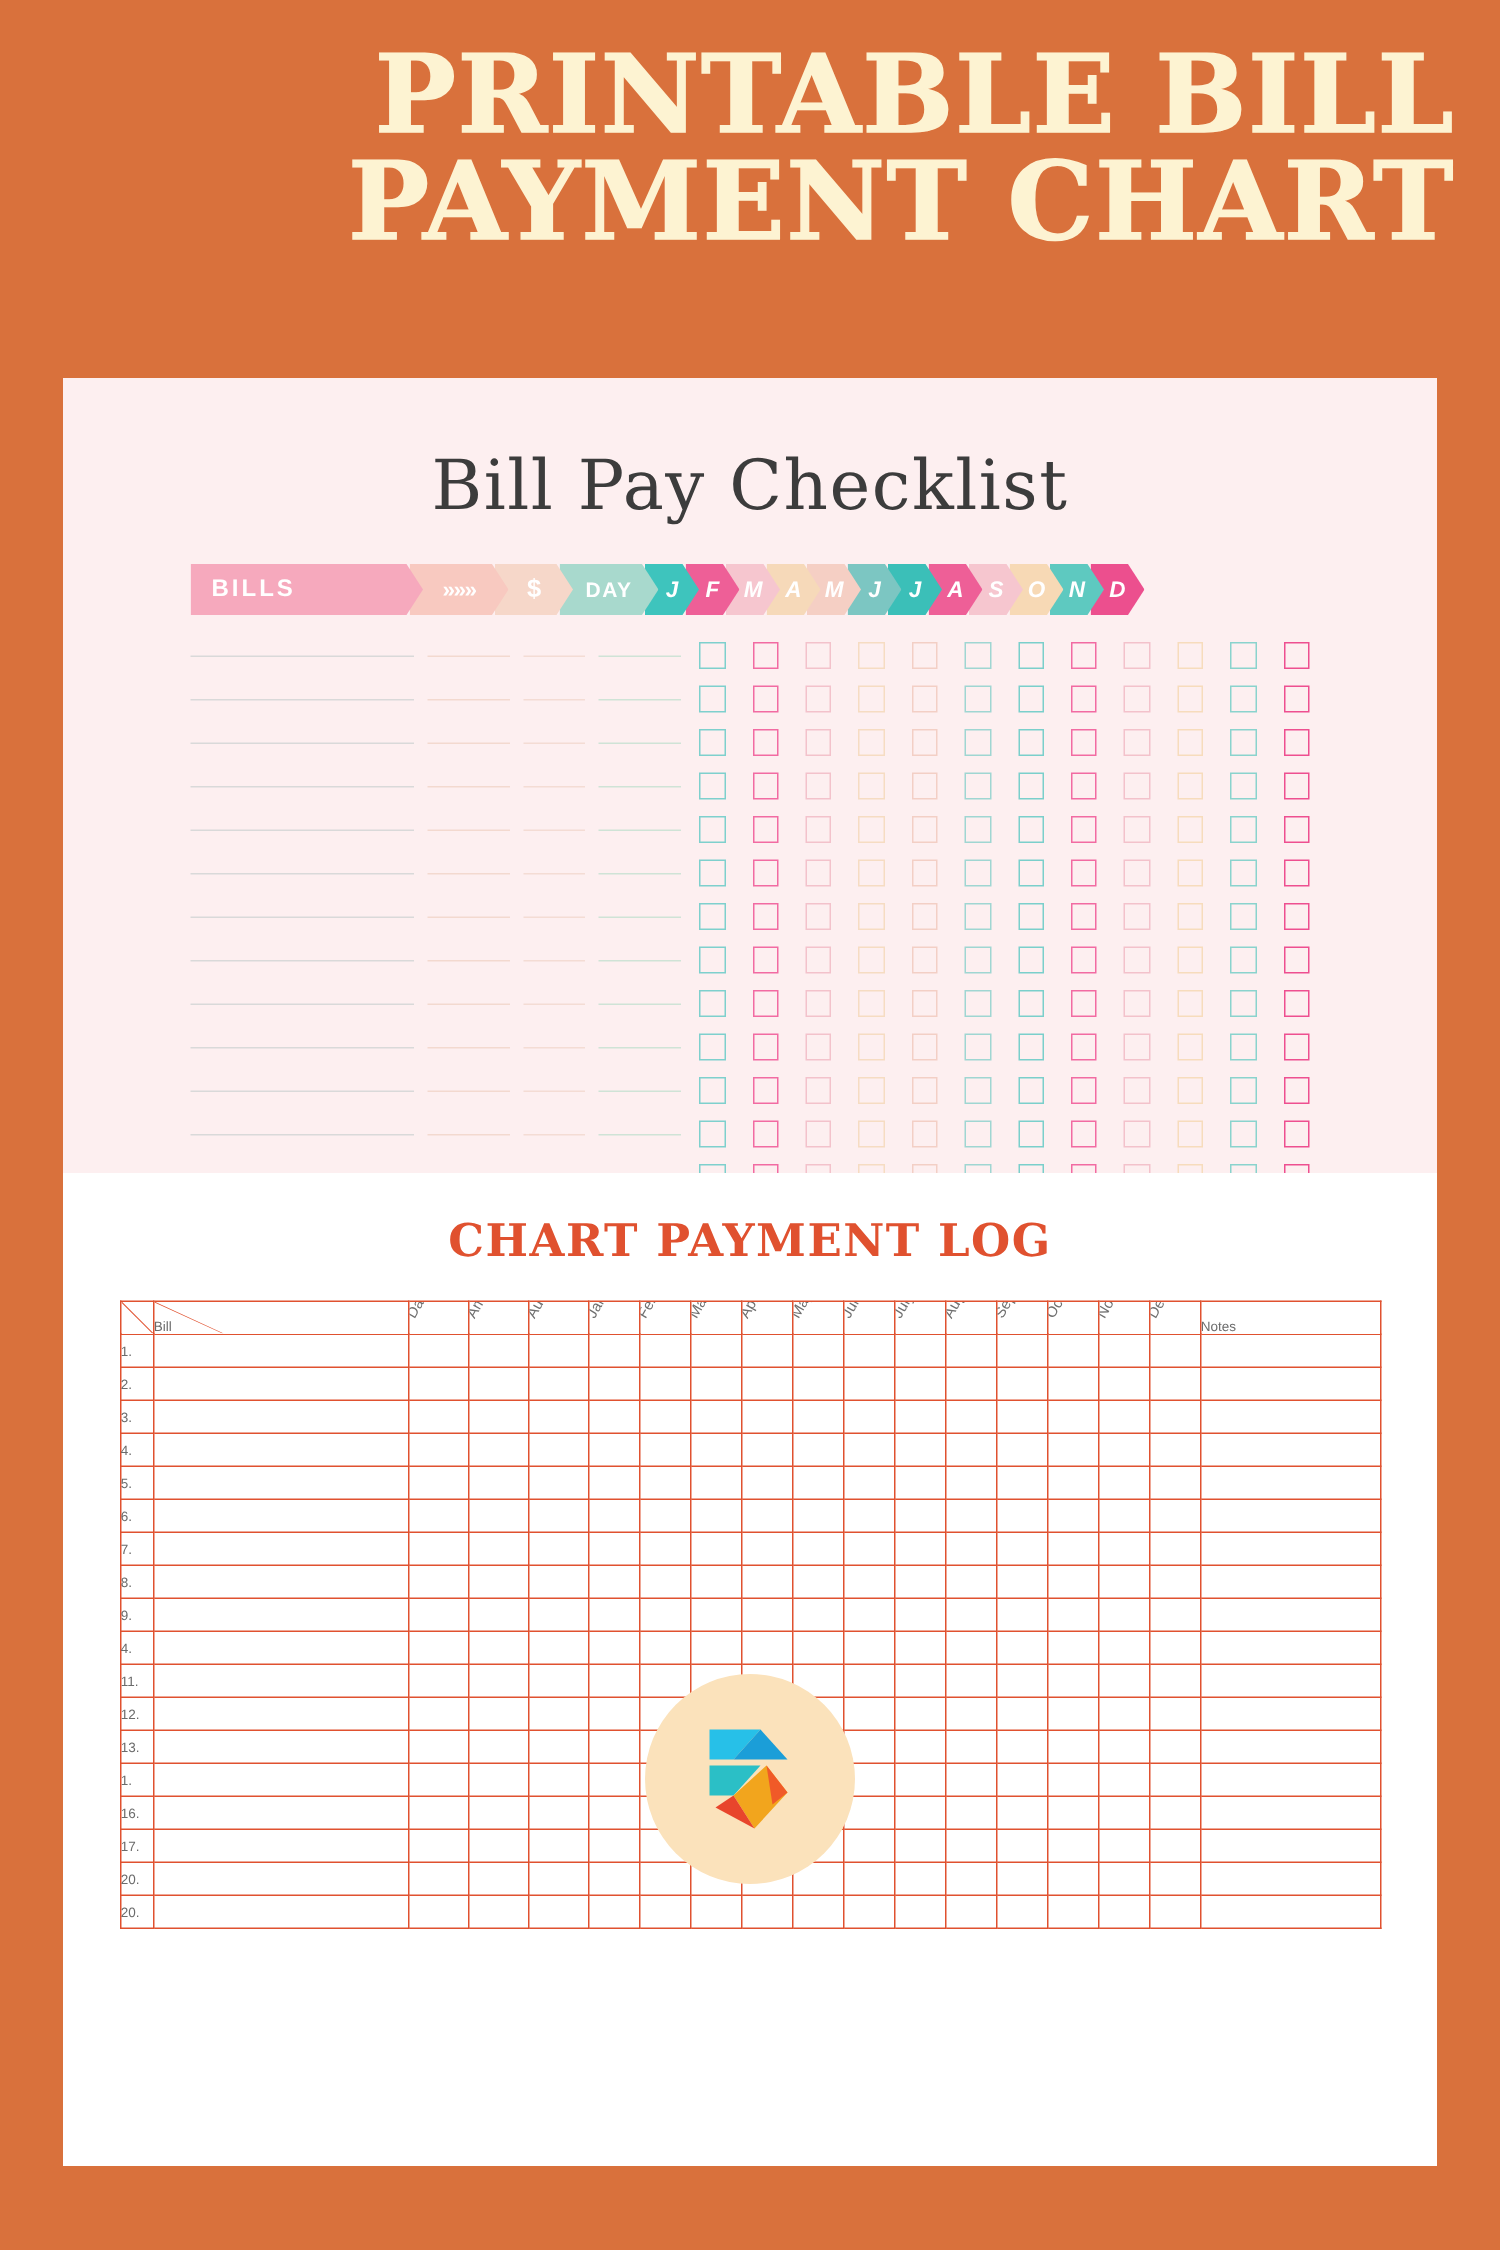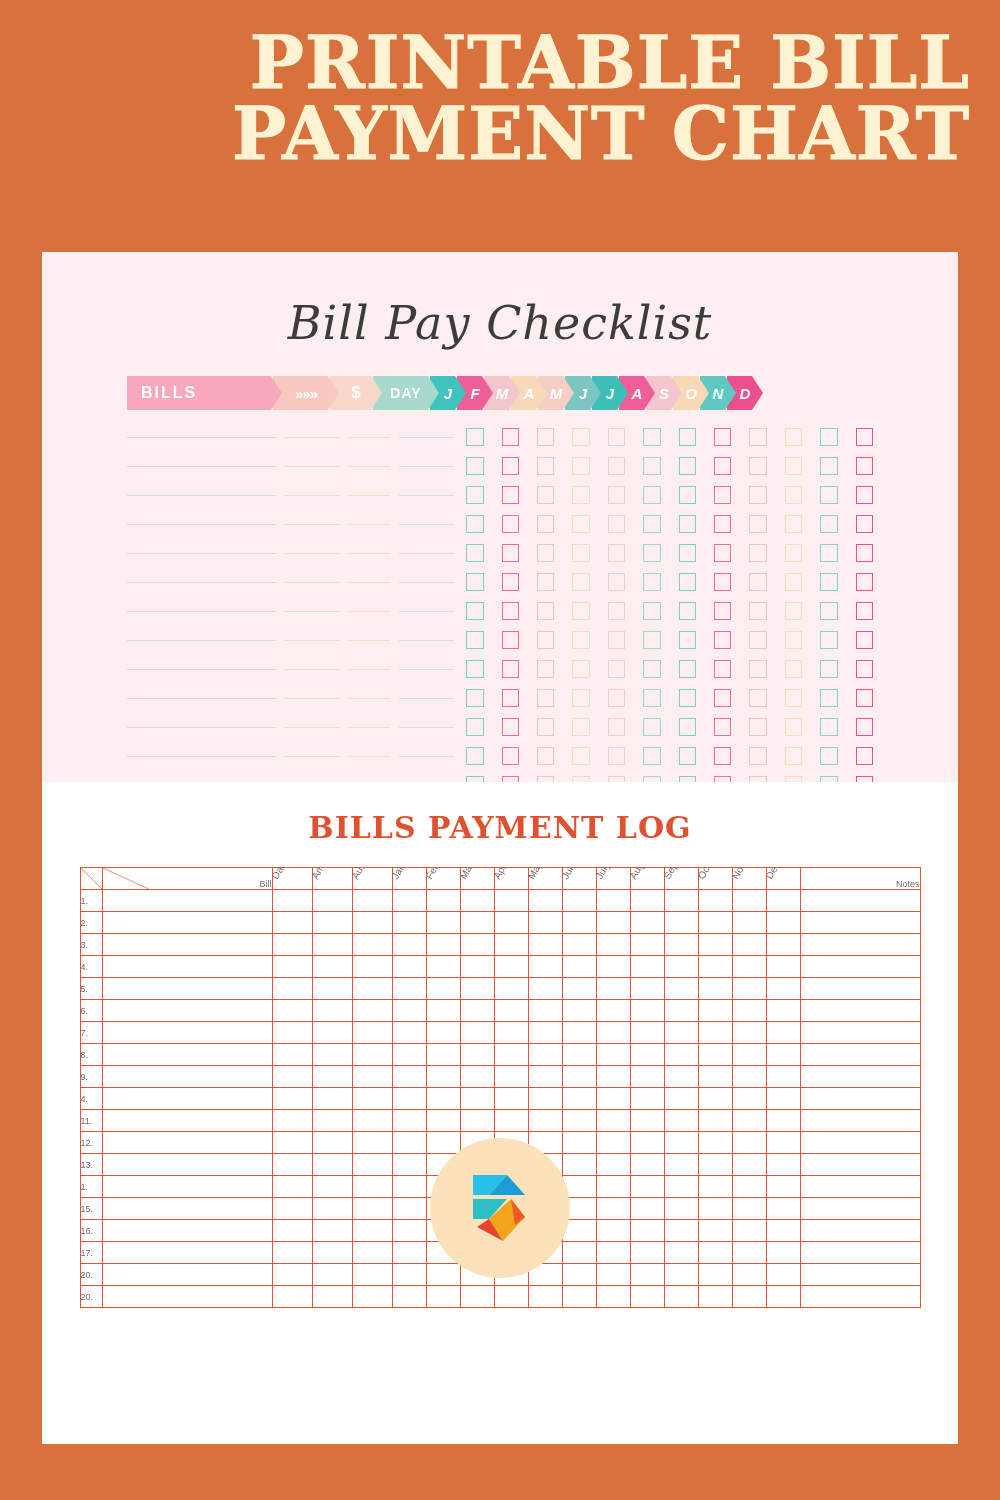--- a/index.html
+++ b/index.html
@@ -47,21 +47,20 @@
   .checklist-panel {
     background: #fdeff0;
     padding: 30px 0 26px 0;
     height: 530px;
     box-sizing: border-box;
     position: relative;
   }
   .checklist-title {
     text-align: center;
     font-family: "DejaVu Serif", serif;
-    font-style: italic;
     font-size: 46px;
     color: #3c3c3c;
     margin: 14px 0 26px 0;
     letter-spacing: 1px;
   }
 
   
   .banner {
     position: relative;
     height: 34px;
@@ -168,21 +167,21 @@
     transform: rotate(-60deg);
     transform-origin: left bottom;
     white-space: nowrap;
     font-size: 10px;
     color: #6f6f6f;
     position: absolute;
     left: 6px;
     bottom: 8px;
   }
   .th-bill, .th-notes {
-    text-align: right;
+    text-align: left;
     vertical-align: bottom;
     padding-bottom: 8px;
     font-size: 11px;
     color: #6f6f6f;
   }
   .th-bill { position: relative; }
   .diag {
     position: absolute;
     left: 0; top: 0; width: 100%; height: 100%;
     pointer-events: none;
@@ -491,21 +490,21 @@
           <div class="box" style="border-color: rgb(242, 107, 162);"></div>
           <div class="box" style="border-color: rgb(243, 194, 203);"></div>
           <div class="box" style="border-color: rgb(247, 220, 188);"></div>
           <div class="box" style="border-color: rgb(138, 211, 205);"></div>
           <div class="box" style="border-color: rgb(238, 79, 144);"></div>
         </div>
       </div>
   </div>
 
   <div class="log-panel">
-    <div class="log-title">BILLS PAYMENT LOG</div>
+    <div class="log-title">CHART PAYMENT LOG</div>
     <table class="log" id="log-table">
         <colgroup>
           <col style="width: 22px;">
           <col style="width: 170px;">
           <col style="width: 40px;">
           <col style="width: 40px;">
           <col style="width: 40px;">
           <col style="width: 34px;">
           <col style="width: 34px;">
           <col style="width: 34px;">
@@ -834,40 +833,20 @@
             <td></td>
             <td></td>
             <td></td>
             <td></td>
             <td></td>
             <td></td>
             <td></td>
           </tr>
           <tr>
             <td class="num-cell">1.</td>
-            <td></td>
-            <td></td>
-            <td></td>
-            <td></td>
-            <td></td>
-            <td></td>
-            <td></td>
-            <td></td>
-            <td></td>
-            <td></td>
-            <td></td>
-            <td></td>
-            <td></td>
-            <td></td>
-            <td></td>
-            <td></td>
-            <td></td>
-          </tr>
-          <tr>
-            <td class="num-cell">15.</td>
             <td></td>
             <td></td>
             <td></td>
             <td></td>
             <td></td>
             <td></td>
             <td></td>
             <td></td>
             <td></td>
             <td></td>

